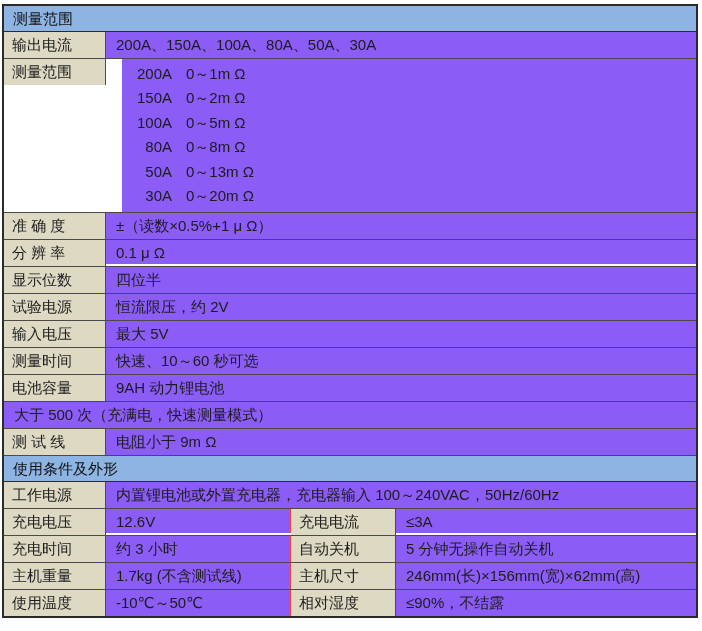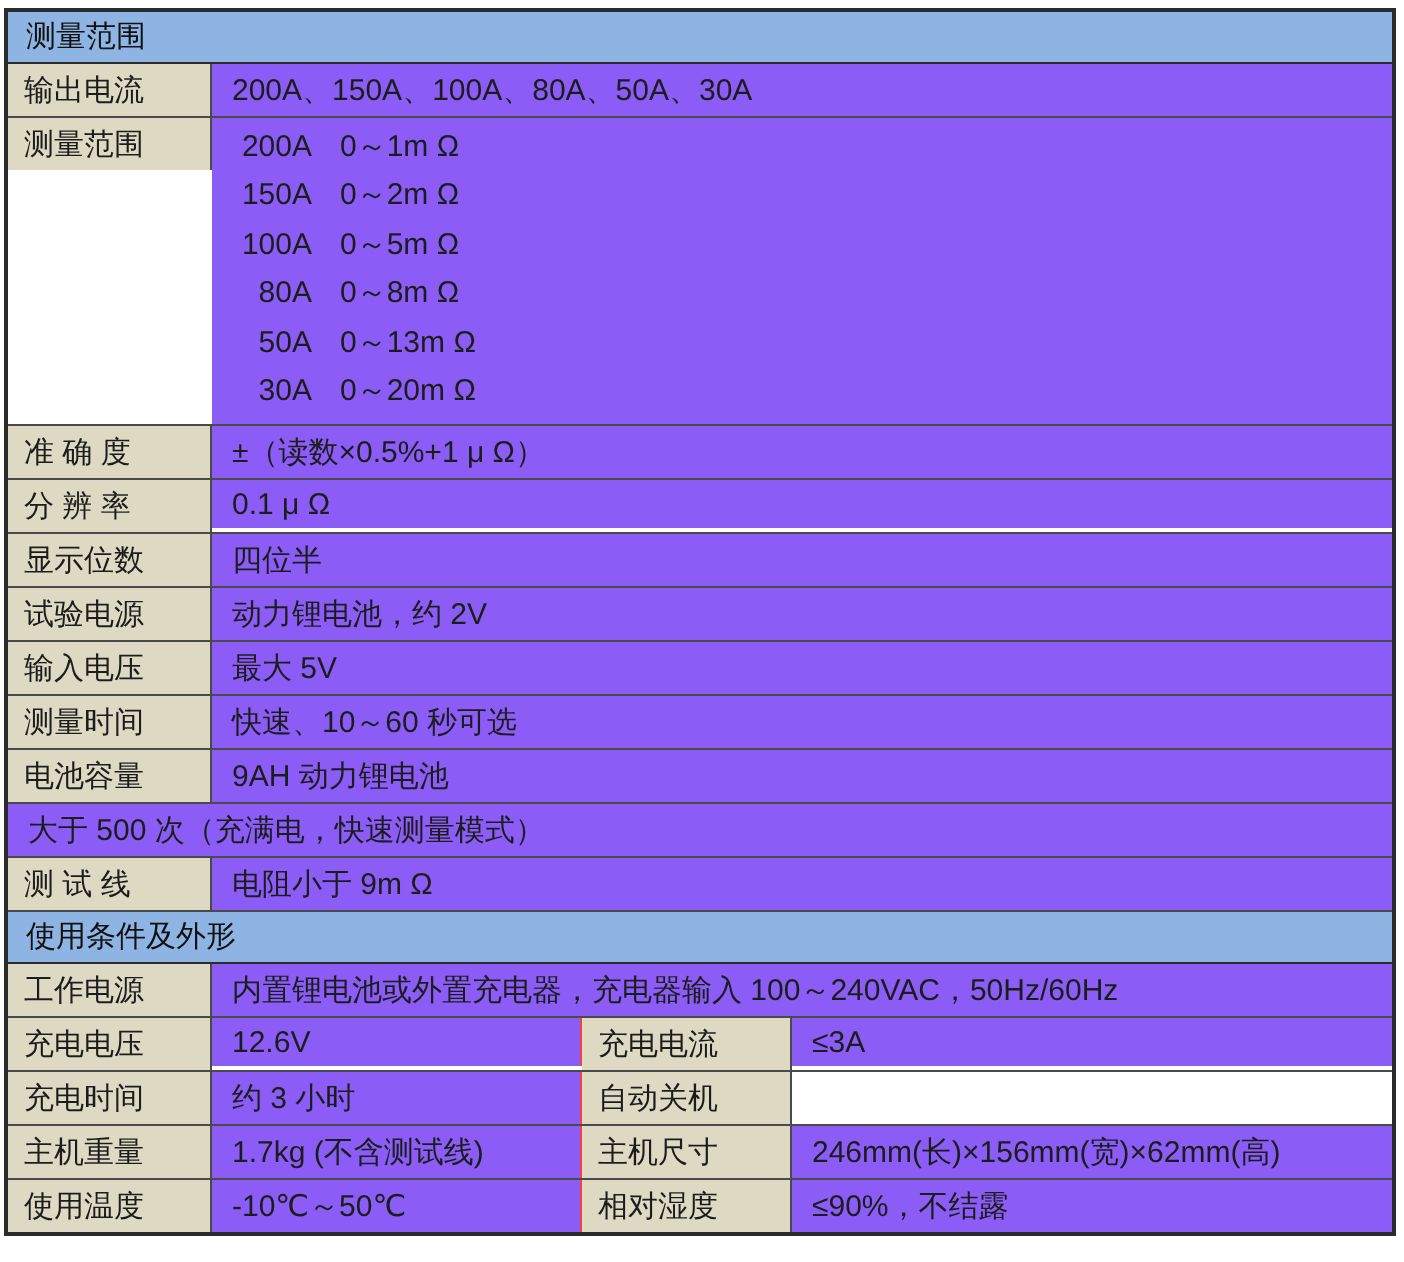--- a/index.html
+++ b/index.html
@@ -30,21 +30,21 @@
     border-right:1px solid #4a4a4a;
     padding:4px 0 3px 8px;
     display:flex;align-items:center;
   }
   .cell-label.top{align-items:flex-start;padding-top:4px;}
   .cell-value{
     flex:1;background:#8b5cf6;
     padding:4px 4px 3px 10px;
     display:flex;align-items:center;
   }
-  .cell-value.multiline{display:block;padding-top:3px;padding-bottom:4px;}
+  .cell-value.multiline{display:block;padding-top:3px;padding-bottom:4px;margin-left:16px;}
   .range-line{height:24.4px;line-height:24.4px;display:flex;}
   .range-current{width:40px;text-align:right;margin-right:14px;}
   
   .cell-value.narrow{flex:0 0 auto;width:170px;border-right:1px solid #ef4444;}
   .cell-label.mid{width:96px;min-width:96px;}
   .cell-value.last{flex:1;}
   .h26{min-height:25px;}
 </style>
 </head>
 <body>
@@ -96,21 +96,21 @@
   <div class="row h26">
     <div class="cell-label">分 辨 率</div>
     <div class="cell-value">0.1 μ Ω</div>
   </div>
   <div class="row h26">
     <div class="cell-label">显示位数</div>
     <div class="cell-value">四位半</div>
   </div>
   <div class="row h26">
     <div class="cell-label">试验电源</div>
-    <div class="cell-value">动力锂电池，约 2V</div>
+    <div class="cell-value">恒流限压，约 2V</div>
   </div>
   <div class="row h26">
     <div class="cell-label">输入电压</div>
     <div class="cell-value">最大 5V</div>
   </div>
   <div class="row h26">
     <div class="cell-label">测量时间</div>
     <div class="cell-value">快速、10～60 秒可选</div>
   </div>
   <div class="row h26">
@@ -135,20 +135,21 @@
   <div class="row h26">
     <div class="cell-label">充电电压</div>
     <div class="cell-value narrow">12.6V</div>
     <div class="cell-label mid">充电电流</div>
     <div class="cell-value last">≤3A</div>
   </div>
   <div class="row h26">
     <div class="cell-label">充电时间</div>
     <div class="cell-value narrow">约 3 小时</div>
     <div class="cell-label mid">自动关机</div>
+    <div class="cell-value last">5 分钟无操作自动关机</div>
   </div>
   <div class="row h26">
     <div class="cell-label">主机重量</div>
     <div class="cell-value narrow">1.7kg (不含测试线)</div>
     <div class="cell-label mid">主机尺寸</div>
     <div class="cell-value last">246mm(长)×156mm(宽)×62mm(高)</div>
   </div>
   <div class="row h26">
     <div class="cell-label">使用温度</div>
     <div class="cell-value narrow">-10℃～50℃</div>

